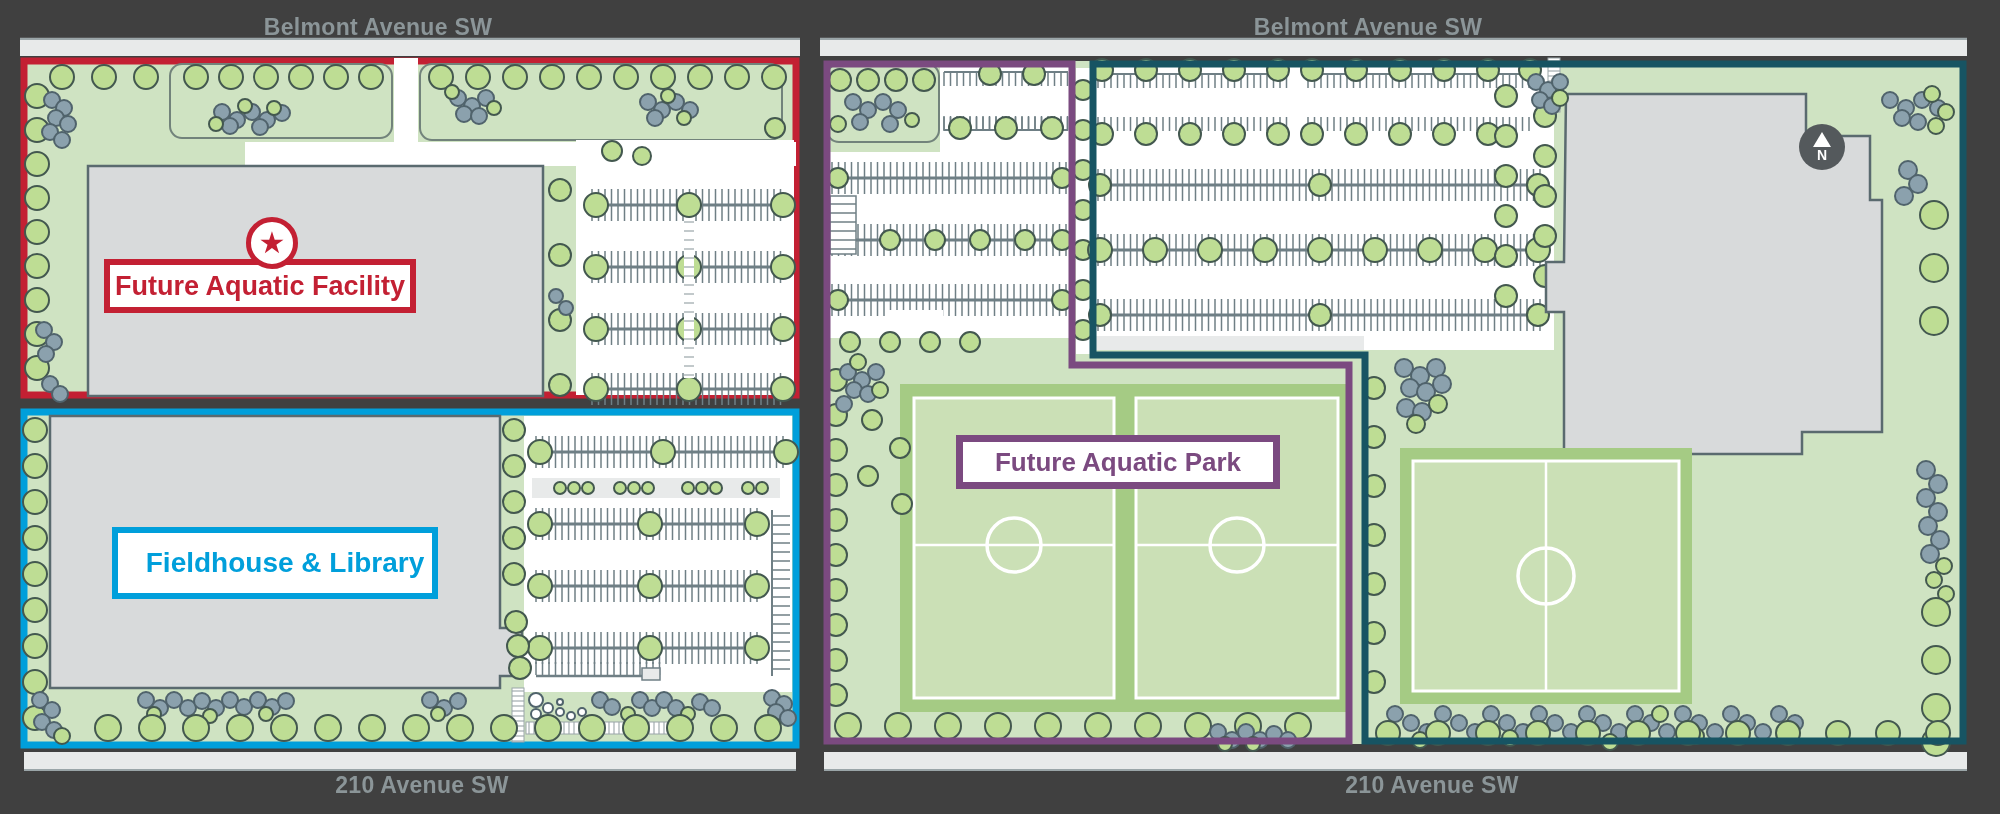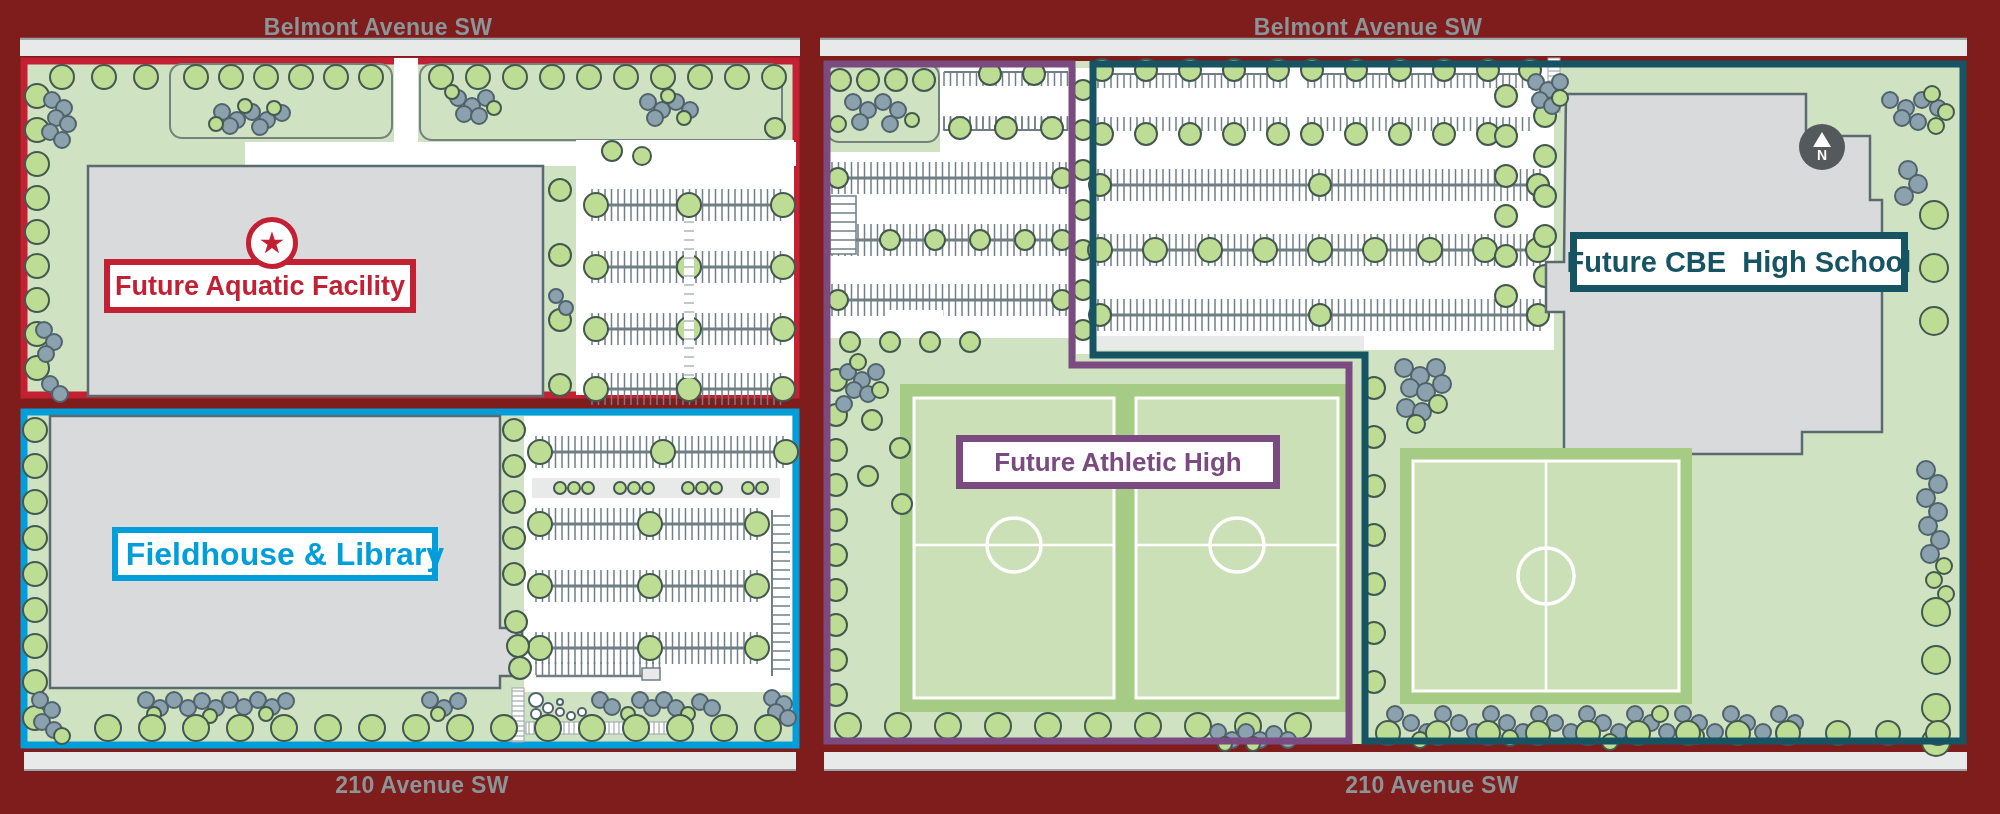--- a/index.html
+++ b/index.html
@@ -1,26 +1,26 @@
 <!DOCTYPE html>
 <html style="--red: #c32033; --blue: #009fdb; --purple: #7b4a80; --teal: #175463; --street: #8b9598;"><head>
 <meta charset="utf-8">
 <style>
   html,body{margin:0;padding:0;background:#ffffff;}
-  .map-wrap{position:relative;width:2000px;height:814px;background:#7f1d1d;overflow:hidden;
+  .map-wrap{position:relative;width:2000px;height:814px;background:#404040;overflow:hidden;
     font-family:"Liberation Sans",sans-serif;}
   .map-wrap svg{position:absolute;left:0;top:0;}
   .street-label{position:absolute;transform:translateX(-50%);font-weight:bold;font-size:23px;
     color:var(--street,#8b9598);letter-spacing:.3px;white-space:pre;}
   .zone-label{position:absolute;background:#fff;display:flex;align-items:center;justify-content:center;
     font-weight:bold;box-sizing:border-box;white-space:pre;z-index:3;}
   .zone-label.aquatic{left:104px;top:259px;width:312px;height:54px;border:6px solid var(--red,#c32033);
     color:var(--red,#c32033);font-size:27px;}
-  .zone-label.fieldhouse{left:112px;top:527px;width:326px;height:54px;border:6px solid var(--blue,#009fdb);
-    color:var(--blue,#009fdb);font-size:32px;padding-left:20px;}
+  .zone-label.fieldhouse{left:112px;top:527px;width:326px;height:72px;border:6px solid var(--blue,#009fdb);
+    color:var(--blue,#009fdb);font-size:28px;padding-left:20px;}
   .zone-label.athletic{left:956px;top:435px;width:324px;height:54px;border:7px solid var(--purple,#7b4a80);
     color:var(--purple,#7b4a80);font-size:26px;}
   .zone-label.highschool{left:1570px;top:232px;width:338px;height:60px;border:7px solid var(--teal,#175463);
     color:var(--teal,#175463);font-size:29px;}
   .star-badge{position:absolute;left:246px;top:217px;width:52px;height:52px;border-radius:50%;
     background:#fff;border:5px solid var(--red,#c32033);box-sizing:border-box;z-index:4;
     display:flex;align-items:center;justify-content:center;color:var(--red,#c32033);font-size:30px;line-height:1;}
   .north{position:absolute;left:1799px;top:124px;width:46px;height:46px;border-radius:50%;
     background:#54595c;z-index:4;display:flex;flex-direction:column;align-items:center;justify-content:center;}
   .north .arrow{width:0;height:0;border-left:9px solid transparent;border-right:9px solid transparent;
@@ -2022,20 +2022,19 @@
   <div class="street-label" style="left:378px;top:14px">Belmont Avenue SW</div>
   <div class="street-label" style="left:1368px;top:14px">Belmont Avenue SW</div>
   <div class="street-label" style="left:422px;top:772px">210 Avenue SW</div>
   <div class="street-label" style="left:1432px;top:772px">210 Avenue SW</div>
 
   <div class="star-badge">
     <span>★</span>
   </div>
   <div class="zone-label aquatic">Future Aquatic Facility</div>
   <div class="zone-label fieldhouse">Fieldhouse &amp; Library</div>
-  <div class="zone-label athletic">Future Athletic High</div>
-  <div class="zone-label highschool">Future CBE  High School</div>
+  <div class="zone-label athletic">Future Aquatic Park</div>
 
   <div class="north">
     <div class="arrow"></div>
     <span class="n">N</span>
   </div>
 </div>
 
 </body></html>

